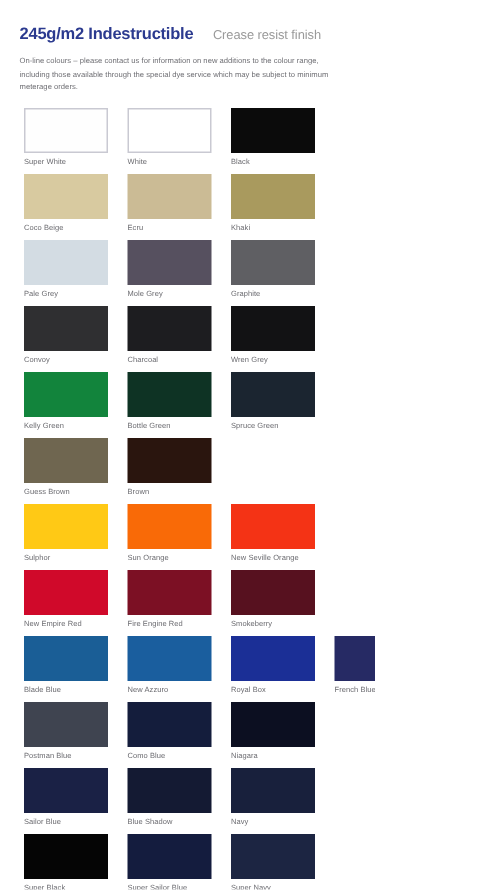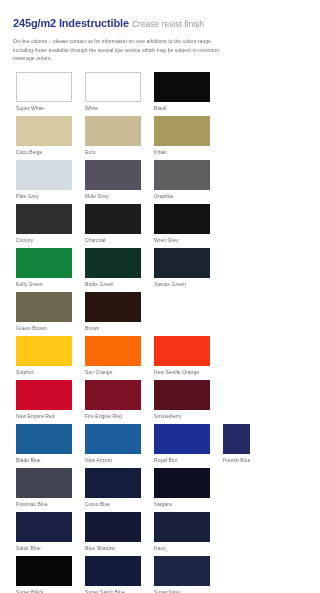--- a/index.html
+++ b/index.html
@@ -35,21 +35,21 @@
     font-size: 11px;
     font-weight: bold;
     color: #2b3a8f;
     letter-spacing: -0.15px;
   }
   .title-sub {
     font-size: 8.6px;
     font-weight: normal;
     color: #9a9a9a;
     letter-spacing: -0.05px;
-    margin-left: 3px;
+    margin-left: 13px;
   }
   .intro {
     margin-top: 6px;
     font-size: 5.1px;
     line-height: 1.72;
     color: #6f6f74;
     letter-spacing: 0.01px;
     max-width: 206px;
   }
 

